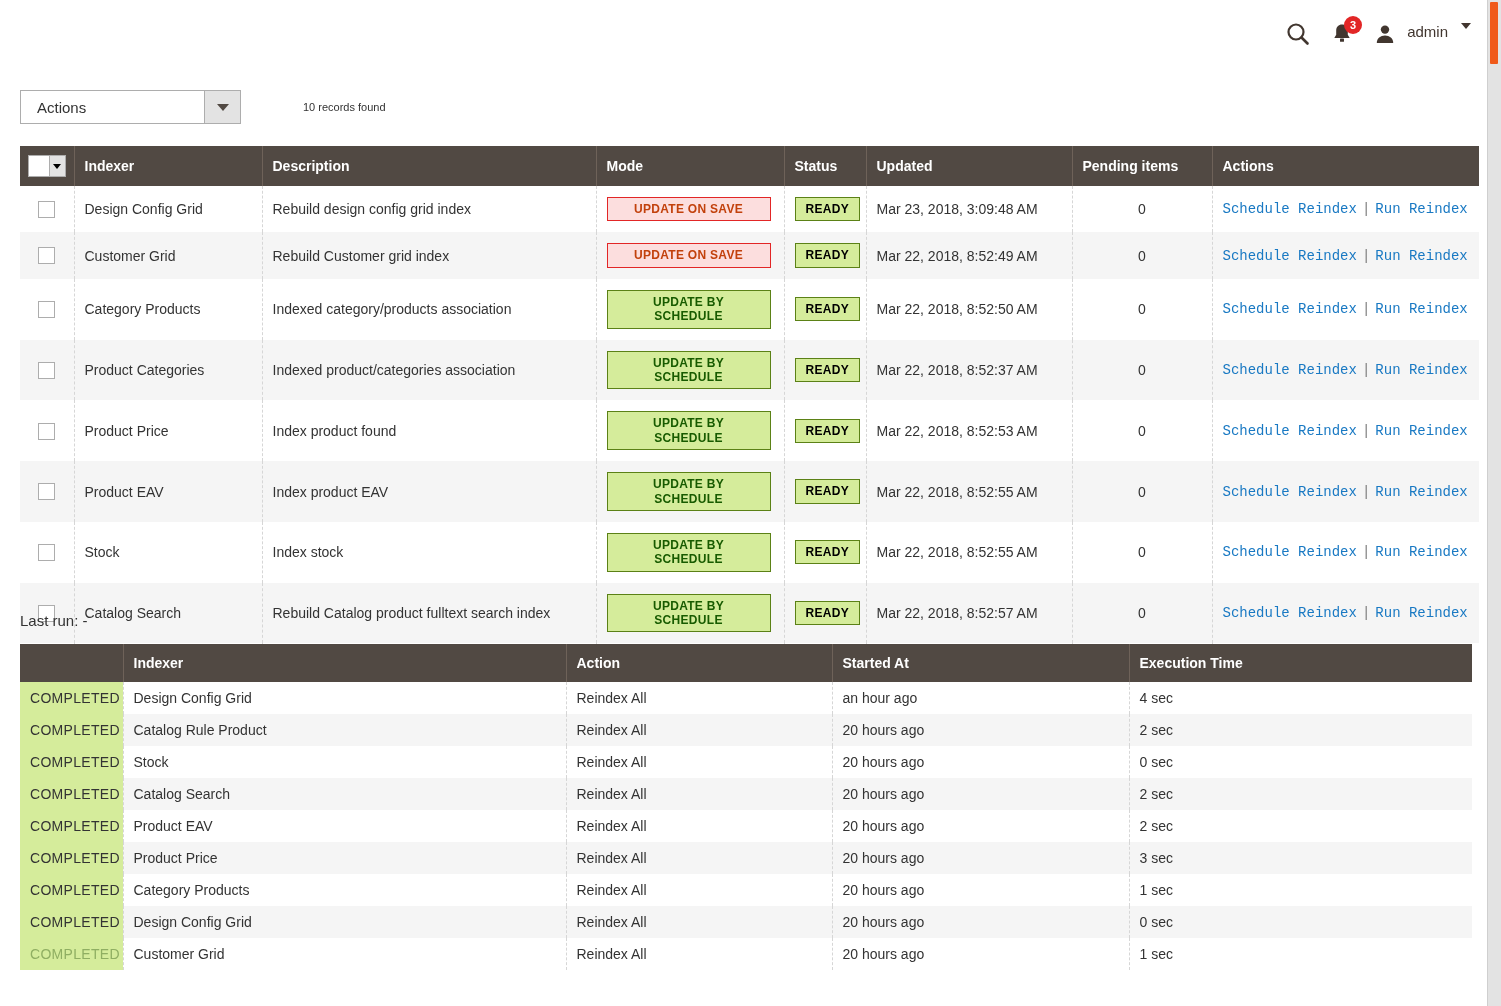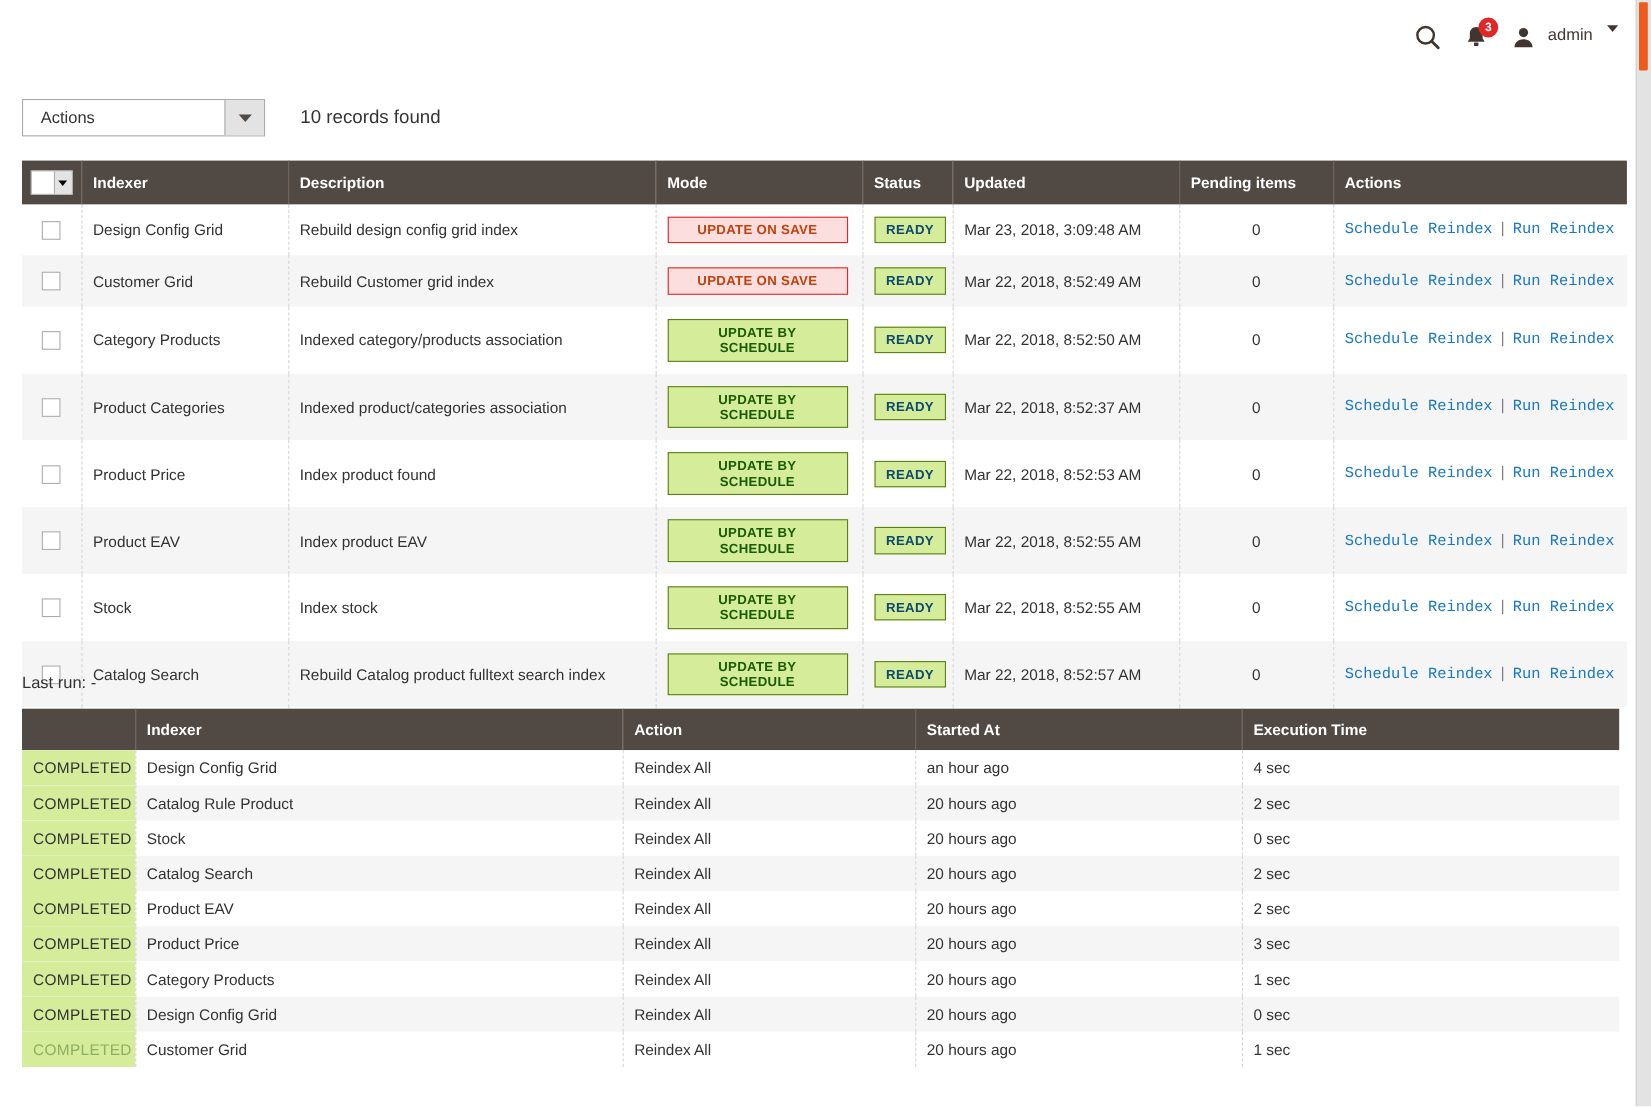--- a/index.html
+++ b/index.html
@@ -115,22 +115,22 @@
     align-items: center;
     justify-content: center;
   }
   .caret-down {
     width: 0; height: 0;
     border-left: 6px solid transparent;
     border-right: 6px solid transparent;
     border-top: 7px solid #514943;
   }
   .records-found {
-    margin-left: 32px;
-    font-size: 17px;
+    margin-left: 62px;
+    font-size: 11px;
     color: #333333;
   }
 
   
   .grid-wrap {
     position: absolute;
     left: 20px; top: 146px;
     width: 1459px;
   }
   table.grid {
@@ -215,21 +215,21 @@
   }
   .badge-mode-schedule {
     background: #d5ec9b;
     border-color: #5b8116;
     color: #185b00;
     width: 164px;
   }
   .badge-status-ready {
     background: #d5ec9b;
     border-color: #5b8116;
-    color: #0c4a6e;
+    color: #000000;
     min-width: 62px;
   }
   td.cell-num { text-align: center; }
   .action-link {
     color: #1979c3;
     text-decoration: none;
     font-size: 14px;
     cursor: pointer;
   }
   .action-sep { color: #7c7c7c; margin: 0 5px; }

